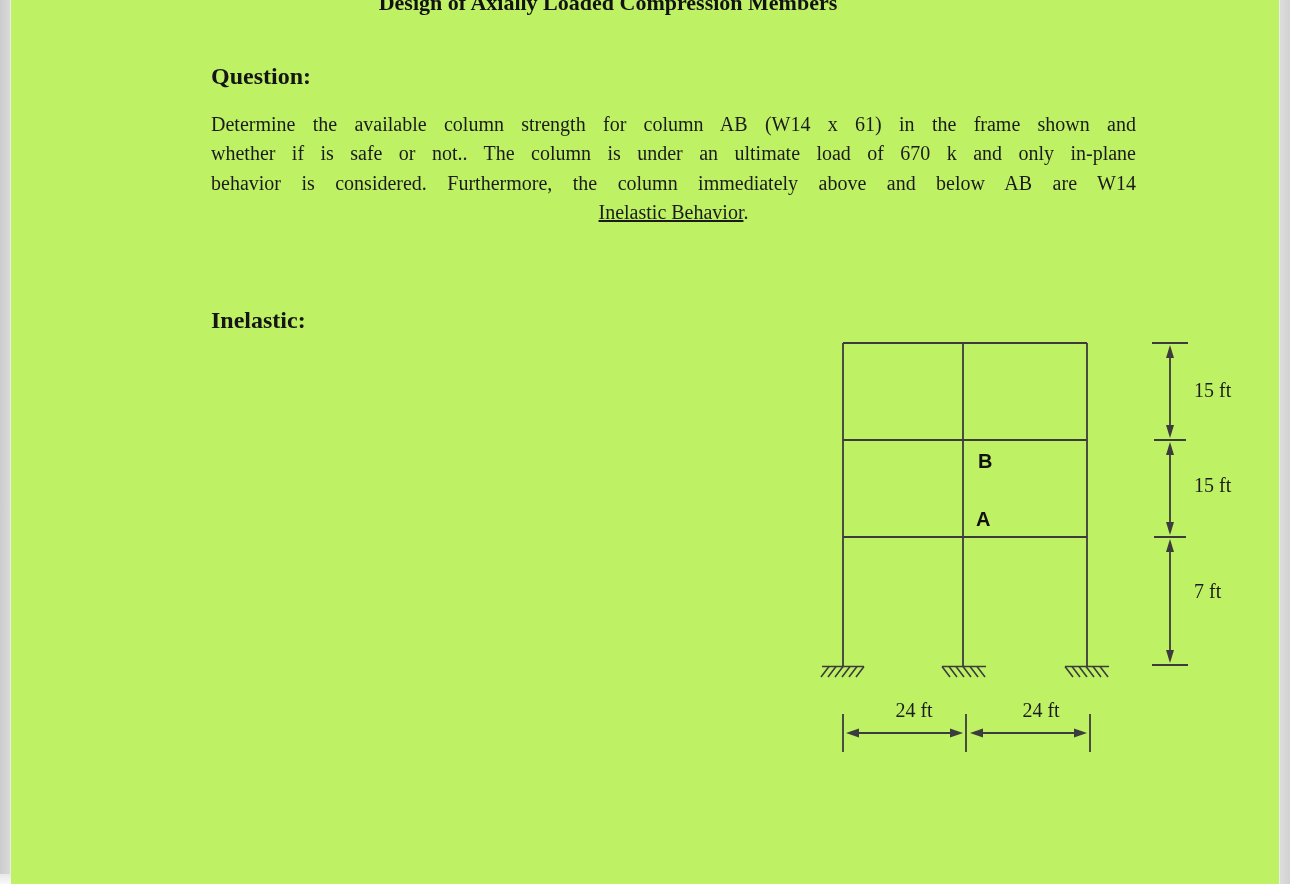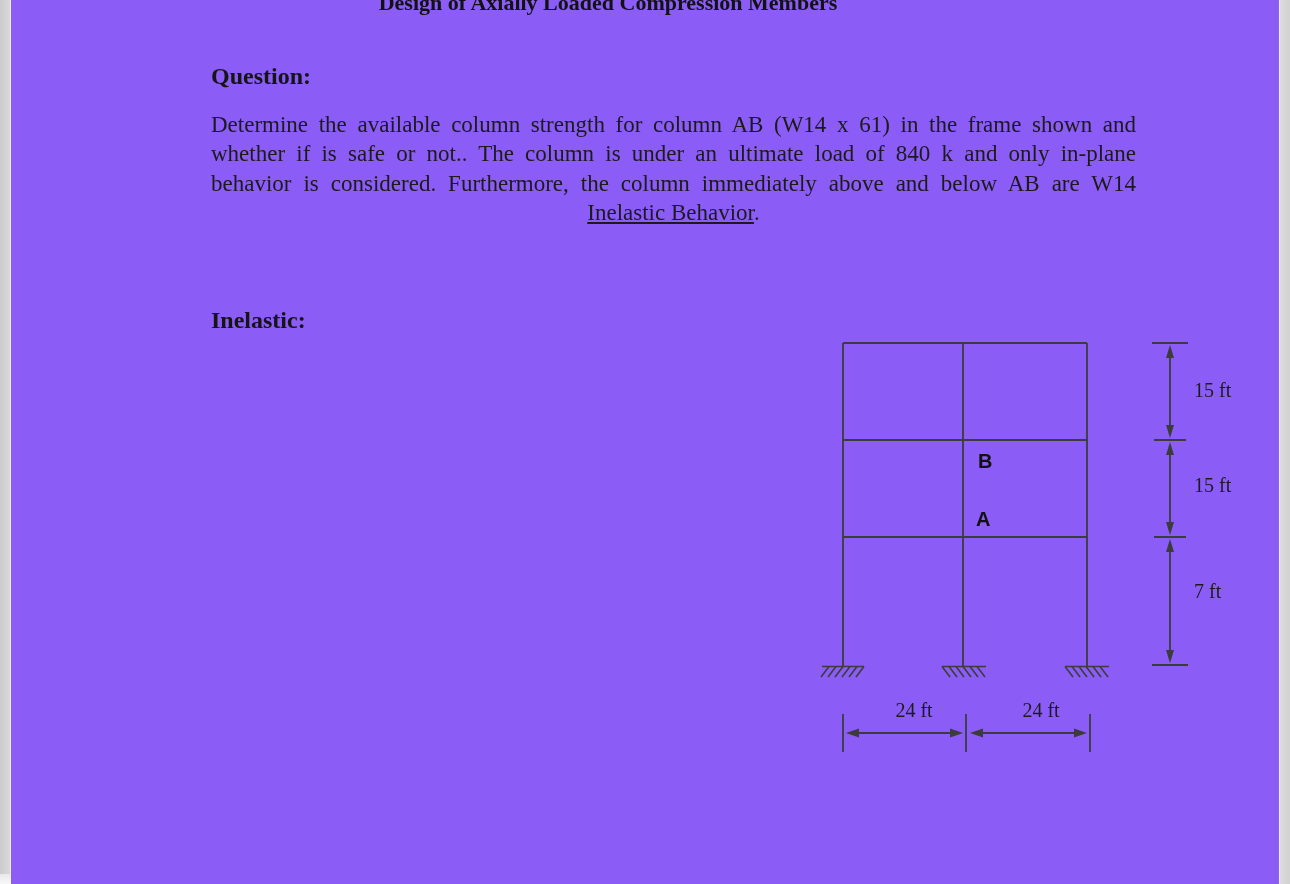--- a/index.html
+++ b/index.html
@@ -9,21 +9,21 @@
     height: 884px;
     overflow: hidden;
     background: #ffffff;
     font-family: "Liberation Serif", "DejaVu Serif", serif;
     color: #1a1a1a;
   }
   .viewer {
     position: relative;
     width: 1290px;
     height: 884px;
-    background: #8b5cf6;
+    background: #bef264;
   }
   .gutter {
     position: absolute;
     top: 0;
     width: 10px;
     height: 884px;
   }
   .gutter.left {
     left: 0;
     height: 874px;
@@ -63,21 +63,21 @@
     line-height: 1.2;
     color: #151515;
   }
   .heading.question { top: 62px; }
   .heading.solution { top: 306px; }
   .para {
     position: absolute;
     left: 211px;
     top: 110px;
     width: 925px;
-    font-size: 23px;
+    font-size: 20px;
     line-height: 29.4px;
     color: #1b1b1b;
   }
   .jline {
     text-align: justify;
     height: 29.4px;
     overflow: hidden;
   }
   .jline::after {
     content: "";
@@ -118,21 +118,21 @@
   <div class="gutter left"></div>
   <div class="gutter-left-foot"></div>
   <div class="gutter right"></div>
 
   <div class="doc-title">Design of Axially Loaded Compression Members</div>
 
   <div class="heading question">Question:</div>
 
   <div class="para">
     <div class="jline">Determine the available column strength for column AB (W14 x 61) in the frame shown and</div>
-    <div class="jline">whether if is safe or not.. The column is under an ultimate load of 840 k and only in-plane</div>
+    <div class="jline">whether if is safe or not.. The column is under an ultimate load of 670 k and only in-plane</div>
     <div class="jline">behavior is considered. Furthermore, the column immediately above and below AB are W14</div>
     <div class="lastline"><span class="uphrase">Inelastic Behavior</span><span>.</span></div>
   </div>
 
   <div class="heading solution">Inelastic:</div>
 
   <svg class="diagram" viewBox="0 0 1290 884" fill="none" stroke="#3c3c3c" stroke-width="1.8">
 
     <g>
       <path d="M843 343 H1087 M843 440 H1087 M843 537 H1087"></path>

